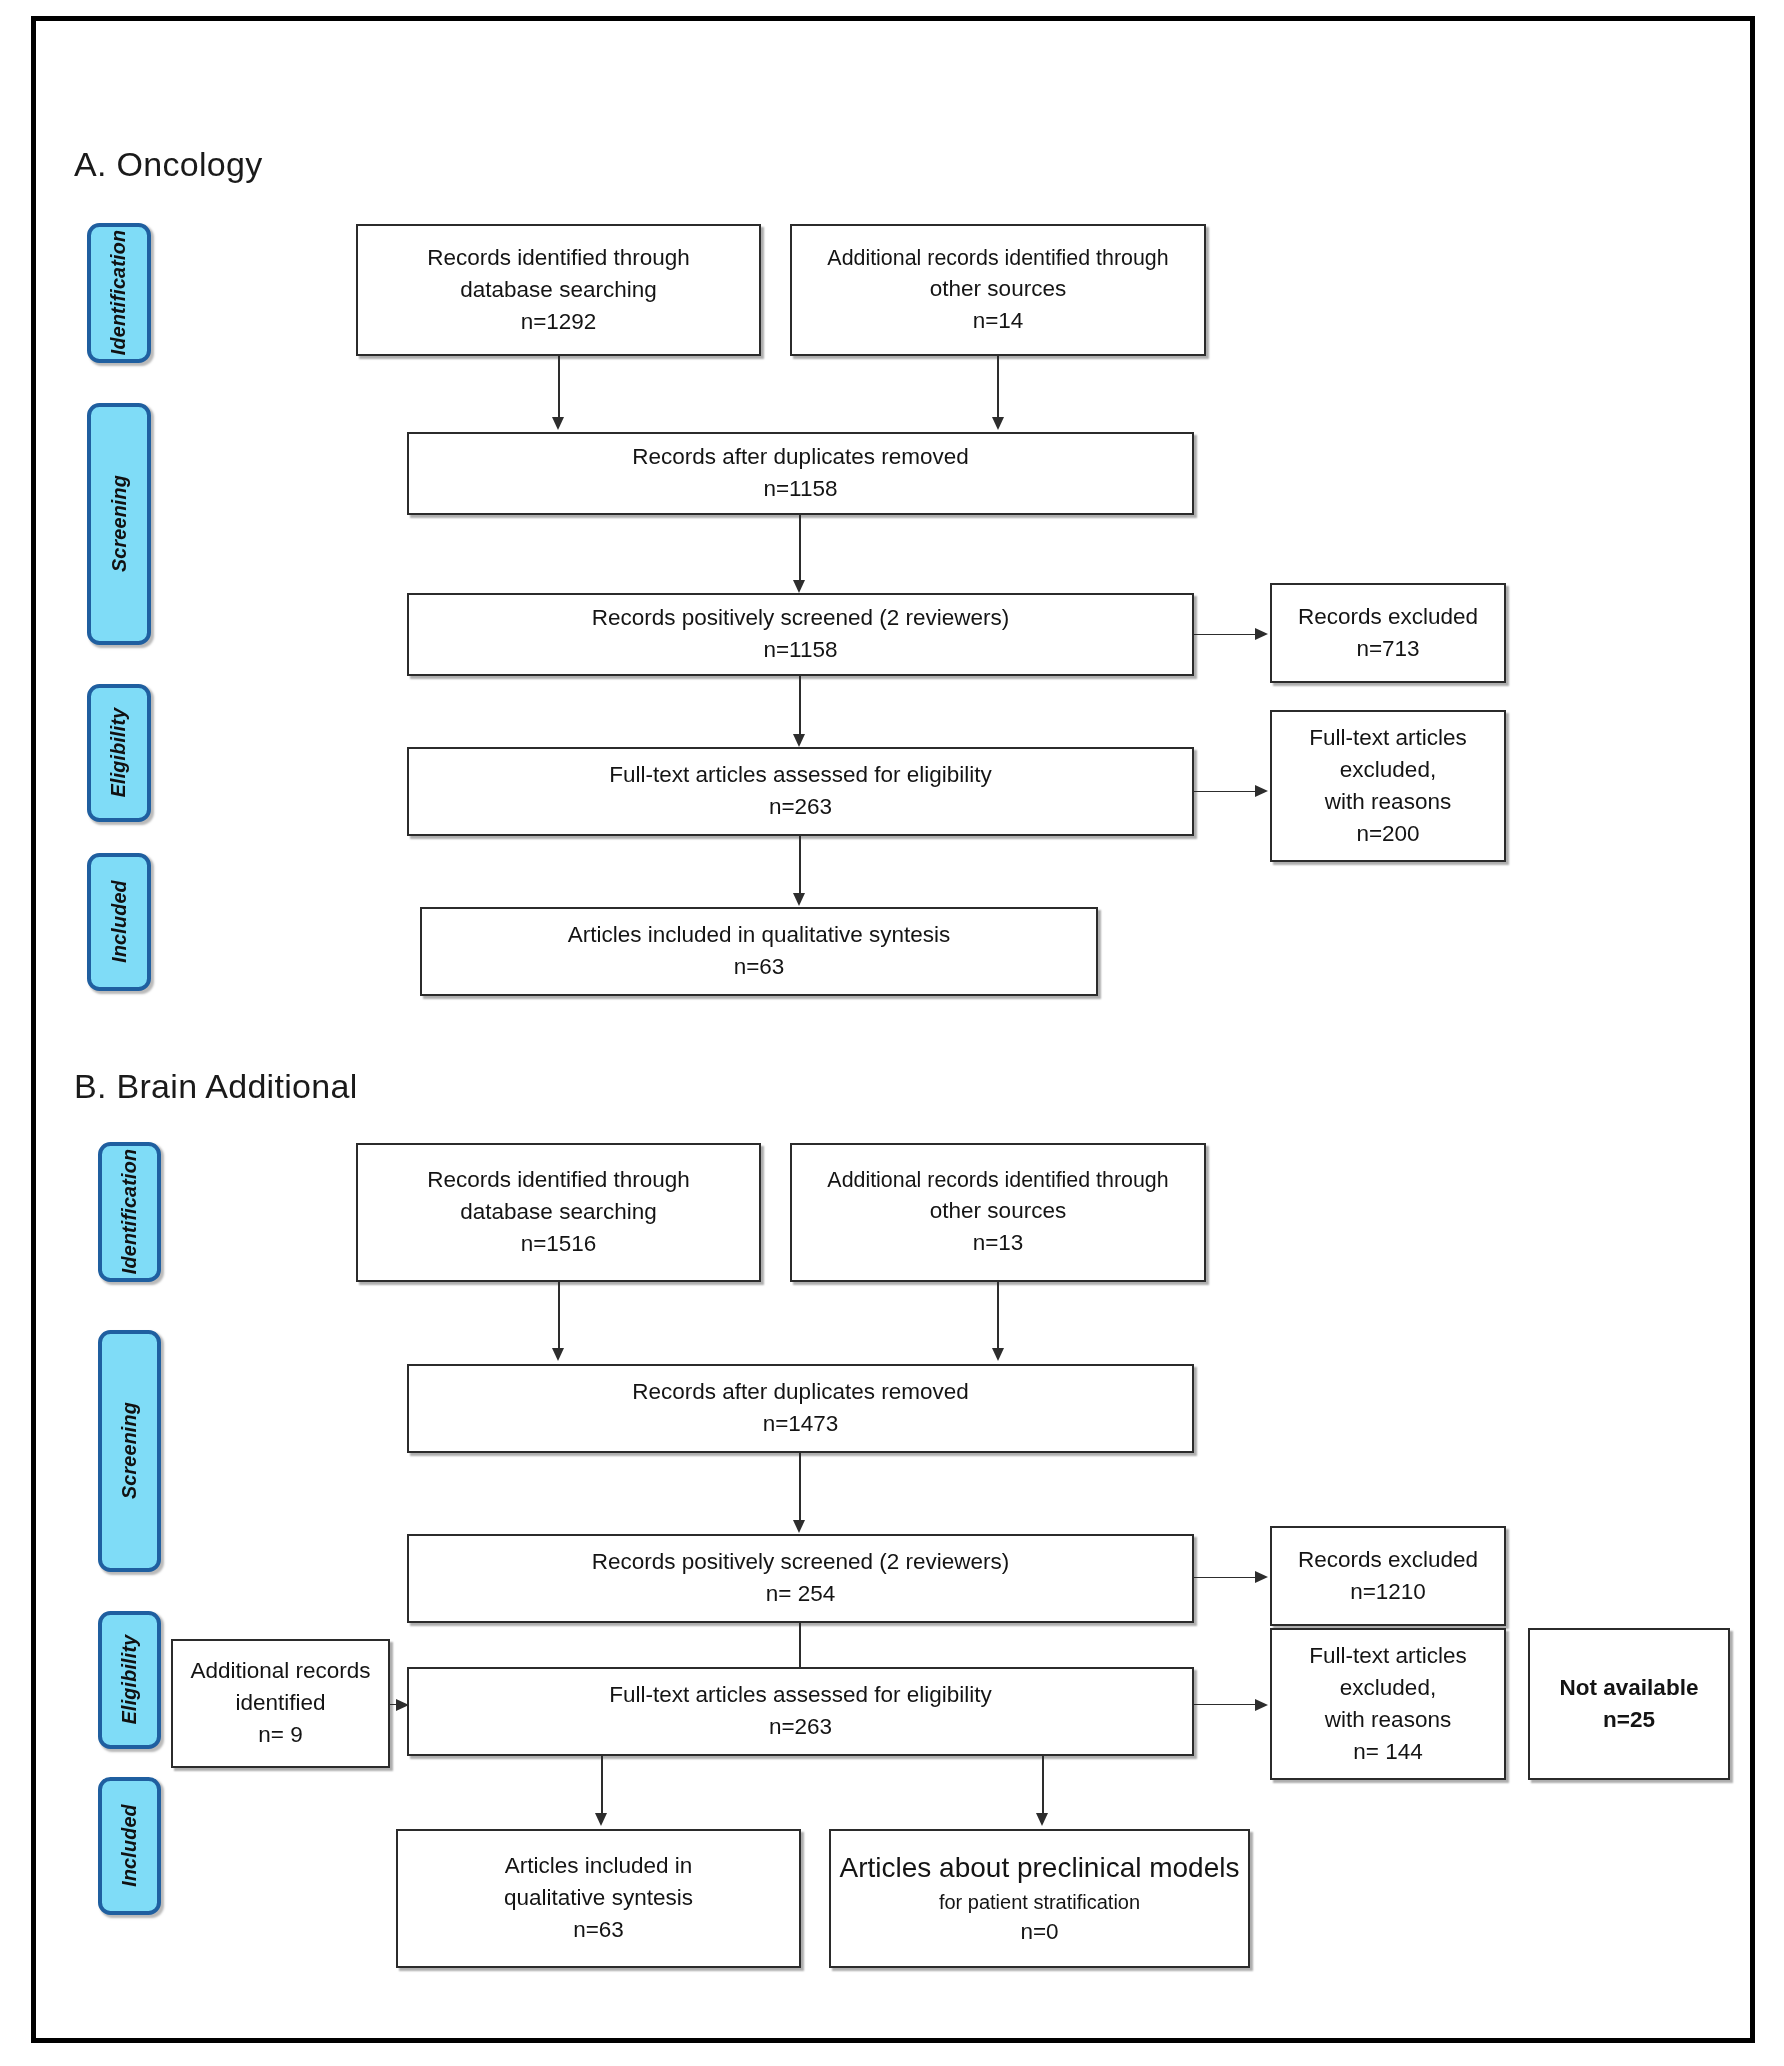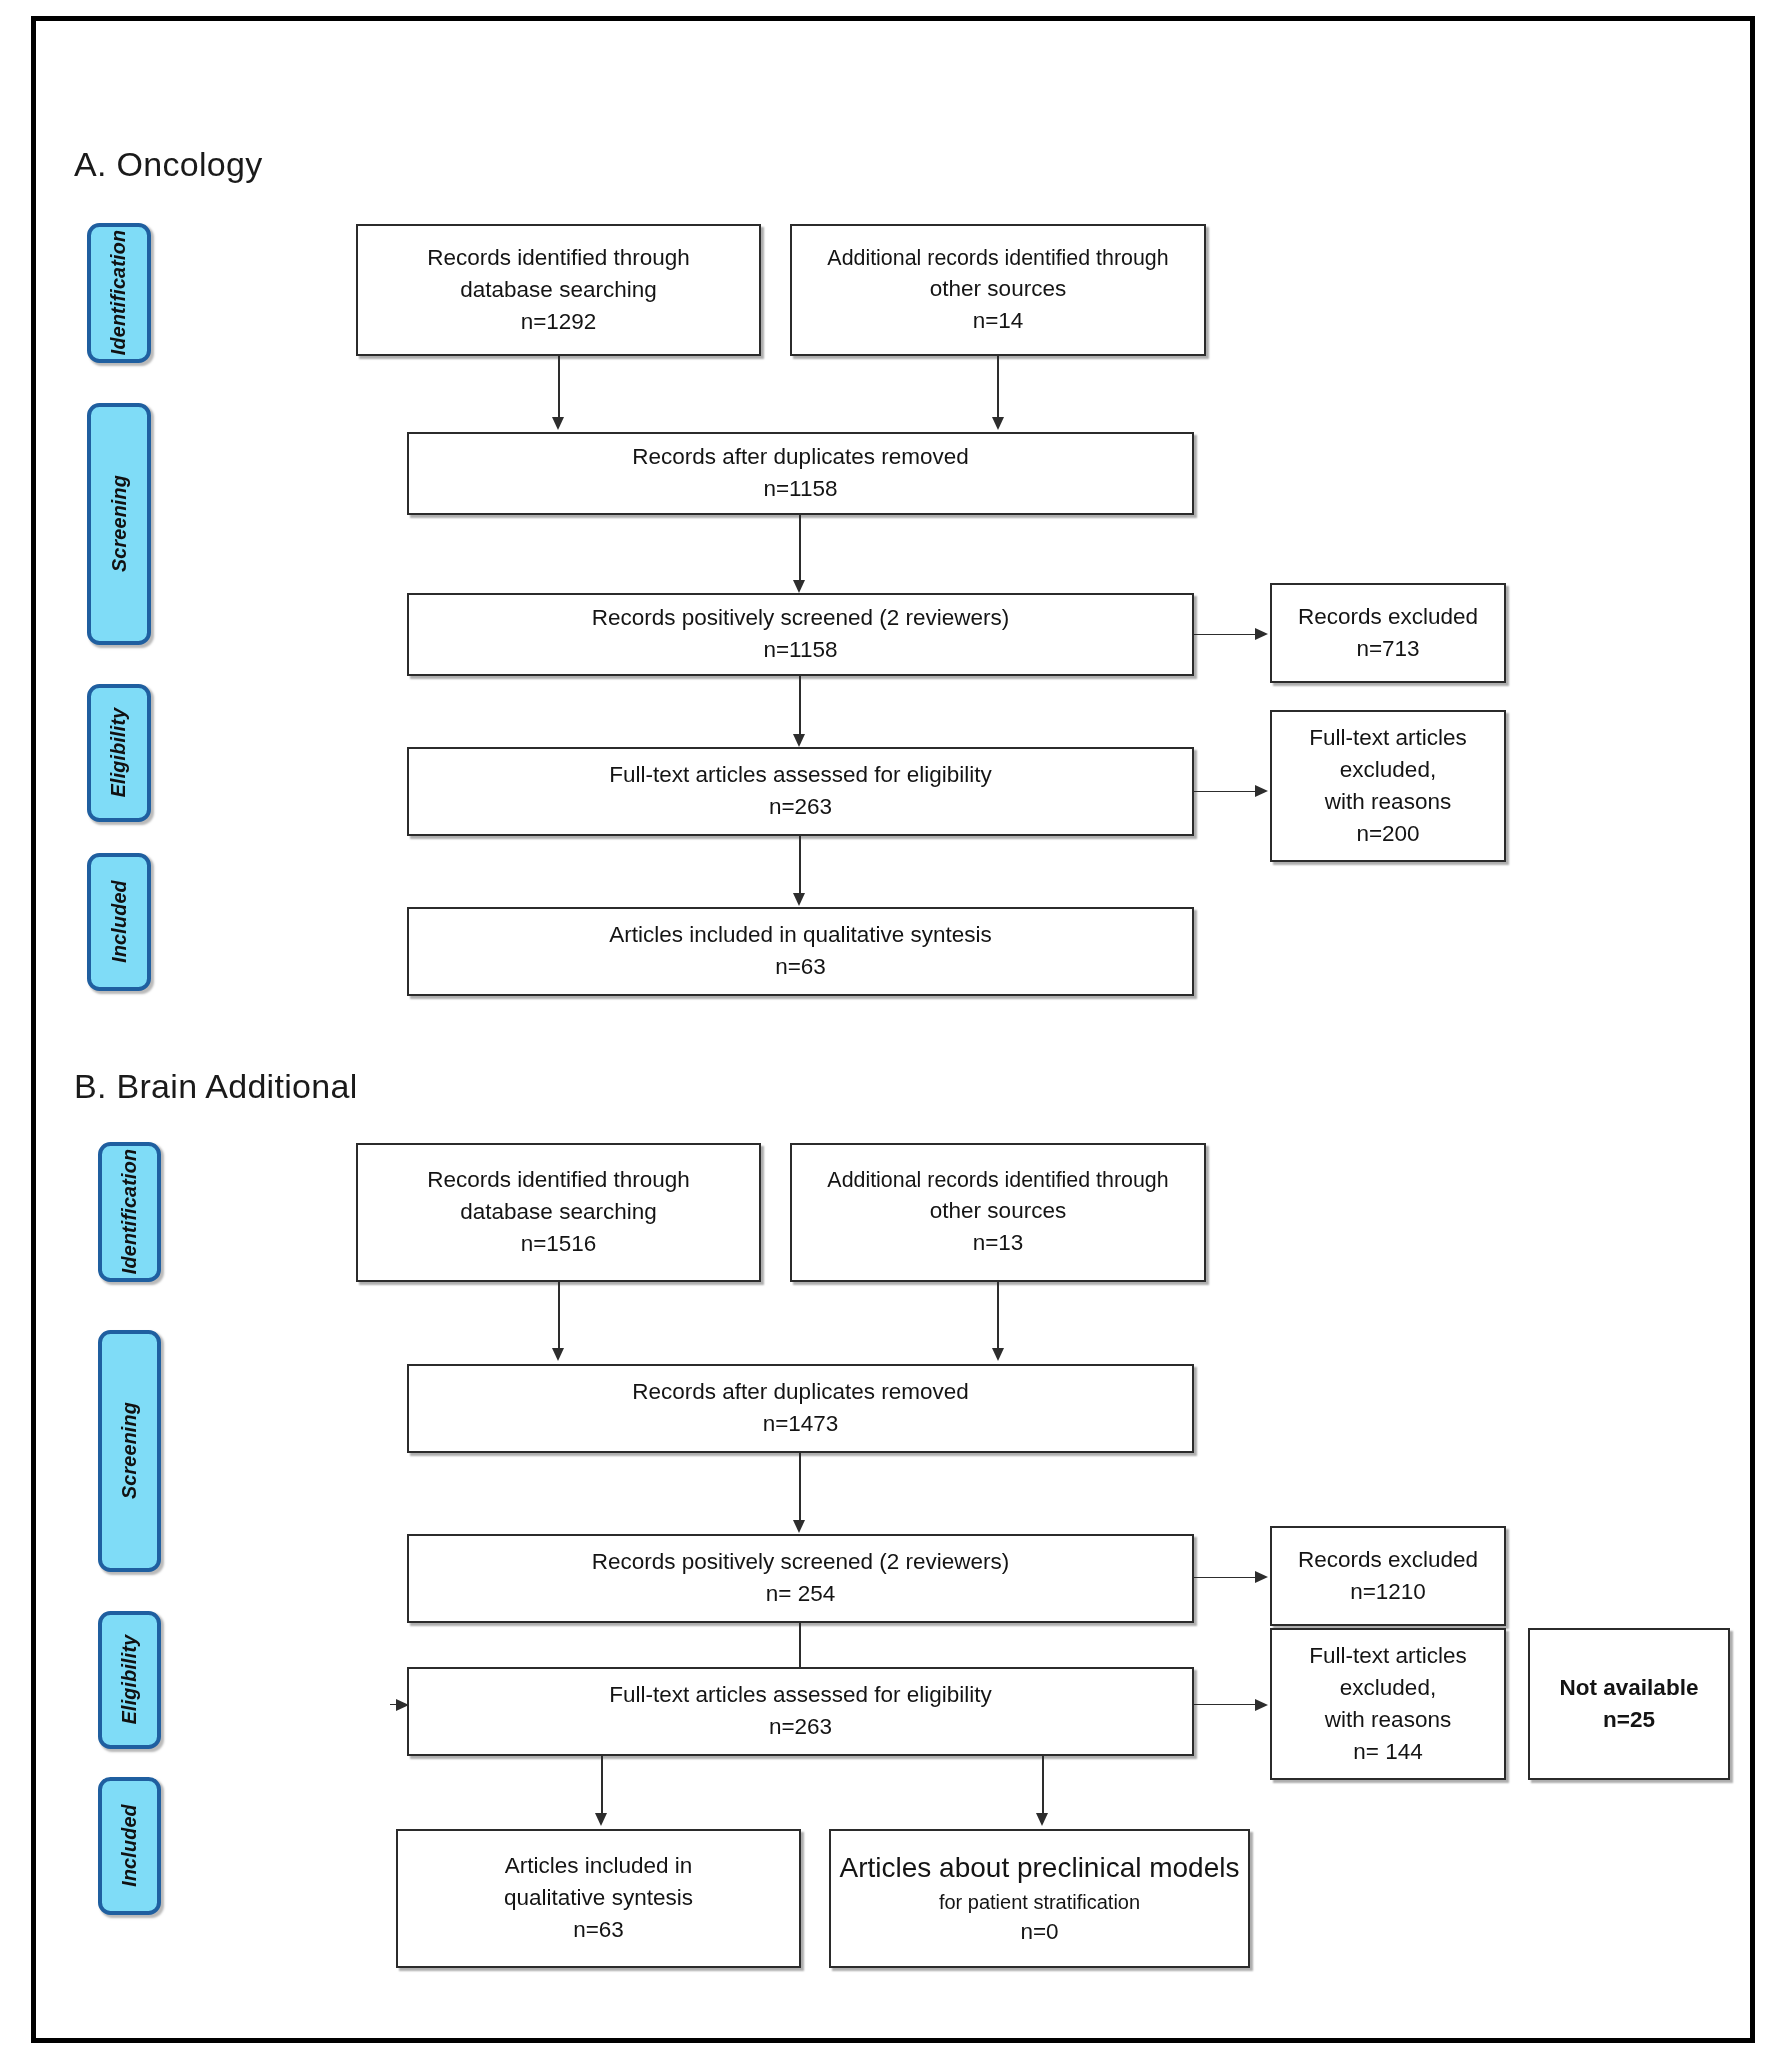--- a/index.html
+++ b/index.html
@@ -183,21 +183,21 @@
     <div class="flow-box" style="left:1234px; top:689px; width:236px; height:152px;">
       <span class="line">Full-text articles</span>
       <span class="line">excluded,</span>
       <span class="line">with reasons</span>
       <span class="line">n=200</span>
     </div>
 
     <div class="conn-v" style="left:763px; top:815px; height:63px;"></div>
     <div class="arrow-down" style="left:757px; top:872px;"></div>
 
-    <div class="flow-box" style="left:371px; top:886px; width:787px; height:89px;">
+    <div class="flow-box" style="left:384px; top:886px; width:678px; height:89px;">
       <span class="line">Articles included in qualitative syntesis</span>
       <span class="line">n=63</span>
     </div>
 
     <div class="panel-title" style="left:38px; top:1046px;">B. Brain Additional</div>
 
     <div class="stage-pill" style="left:62px; top:1121px; width:63px; height:140px;">
       <span class="stage-text">Identification</span>
     </div>
     <div class="stage-pill" style="left:62px; top:1309px; width:63px; height:242px;">
@@ -244,20 +244,25 @@
     <div class="arrow-right" style="left:1219px; top:1550px;"></div>
 
     <div class="flow-box" style="left:1234px; top:1505px; width:236px; height:100px;">
       <span class="line">Records excluded</span>
       <span class="line">n=1210</span>
     </div>
 
     <div class="conn-v" style="left:763px; top:1601px; height:54px;"></div>
     <div class="arrow-down" style="left:757px; top:1650px;"></div>
 
+    <div class="flow-box" style="left:135px; top:1618px; width:219px; height:129px;">
+      <span class="line">Additional records</span>
+      <span class="line">identified</span>
+      <span class="line">n= 9</span>
+    </div>
 
     <div class="conn-h" style="left:354px; top:1683px; width:11.2px;"></div>
     <div class="arrow-right" style="left:360px; top:1678px;"></div>
 
     <div class="flow-box" style="left:371px; top:1646px; width:787px; height:89px;">
       <span class="line">Full-text articles assessed for eligibility</span>
       <span class="line">n=263</span>
     </div>
 
     <div class="conn-h" style="left:1158px; top:1683px; width:67px;"></div>

